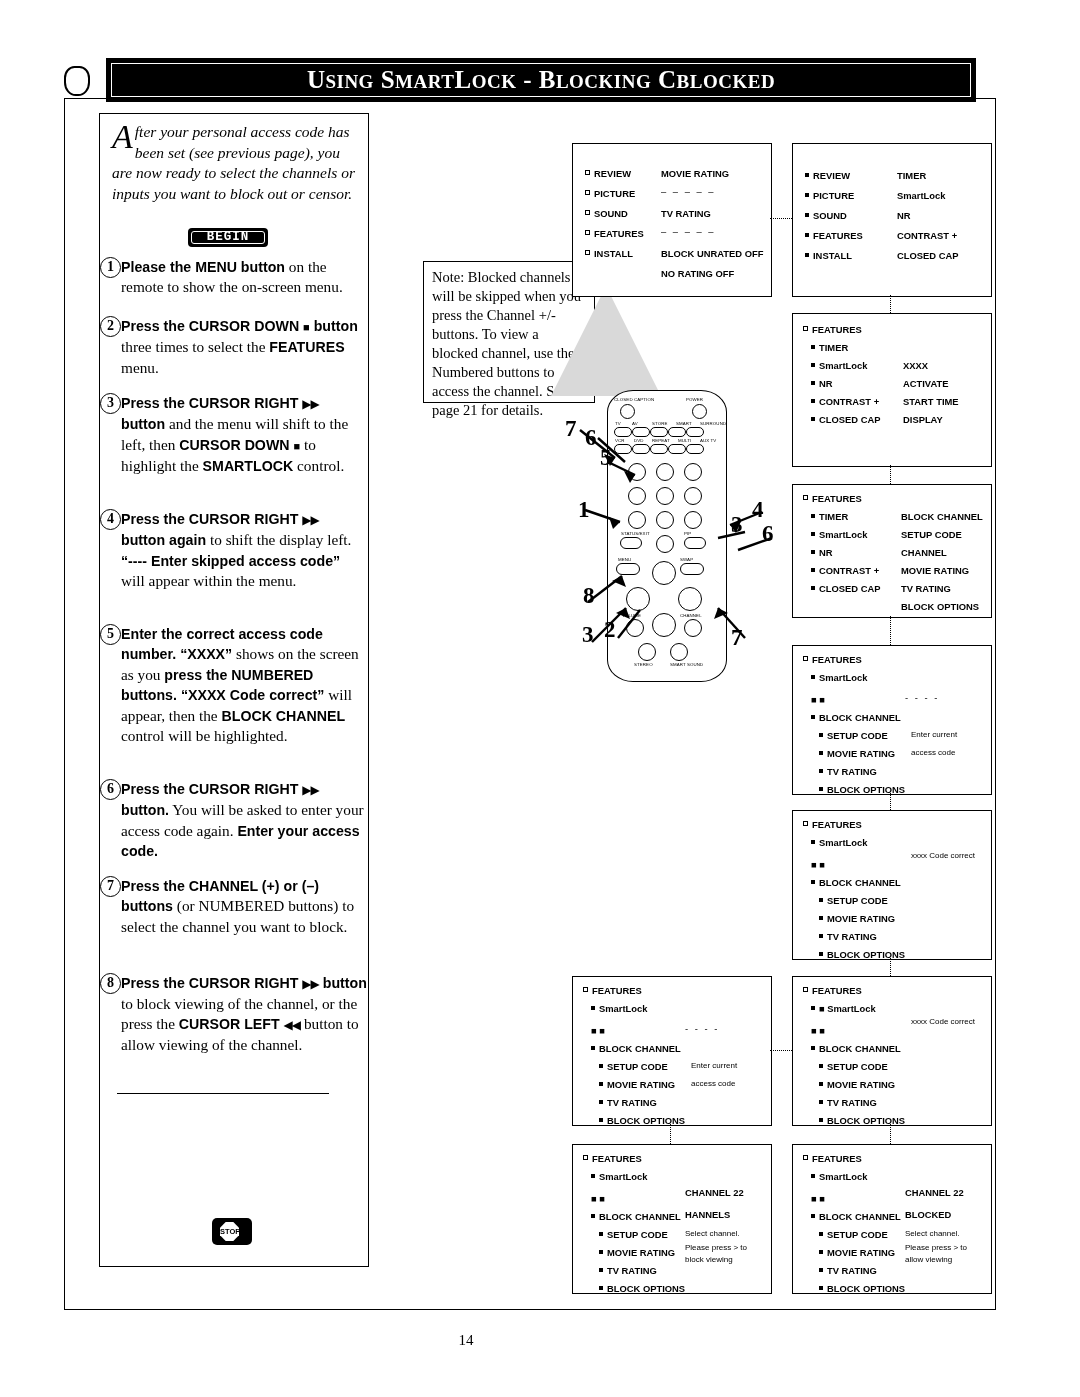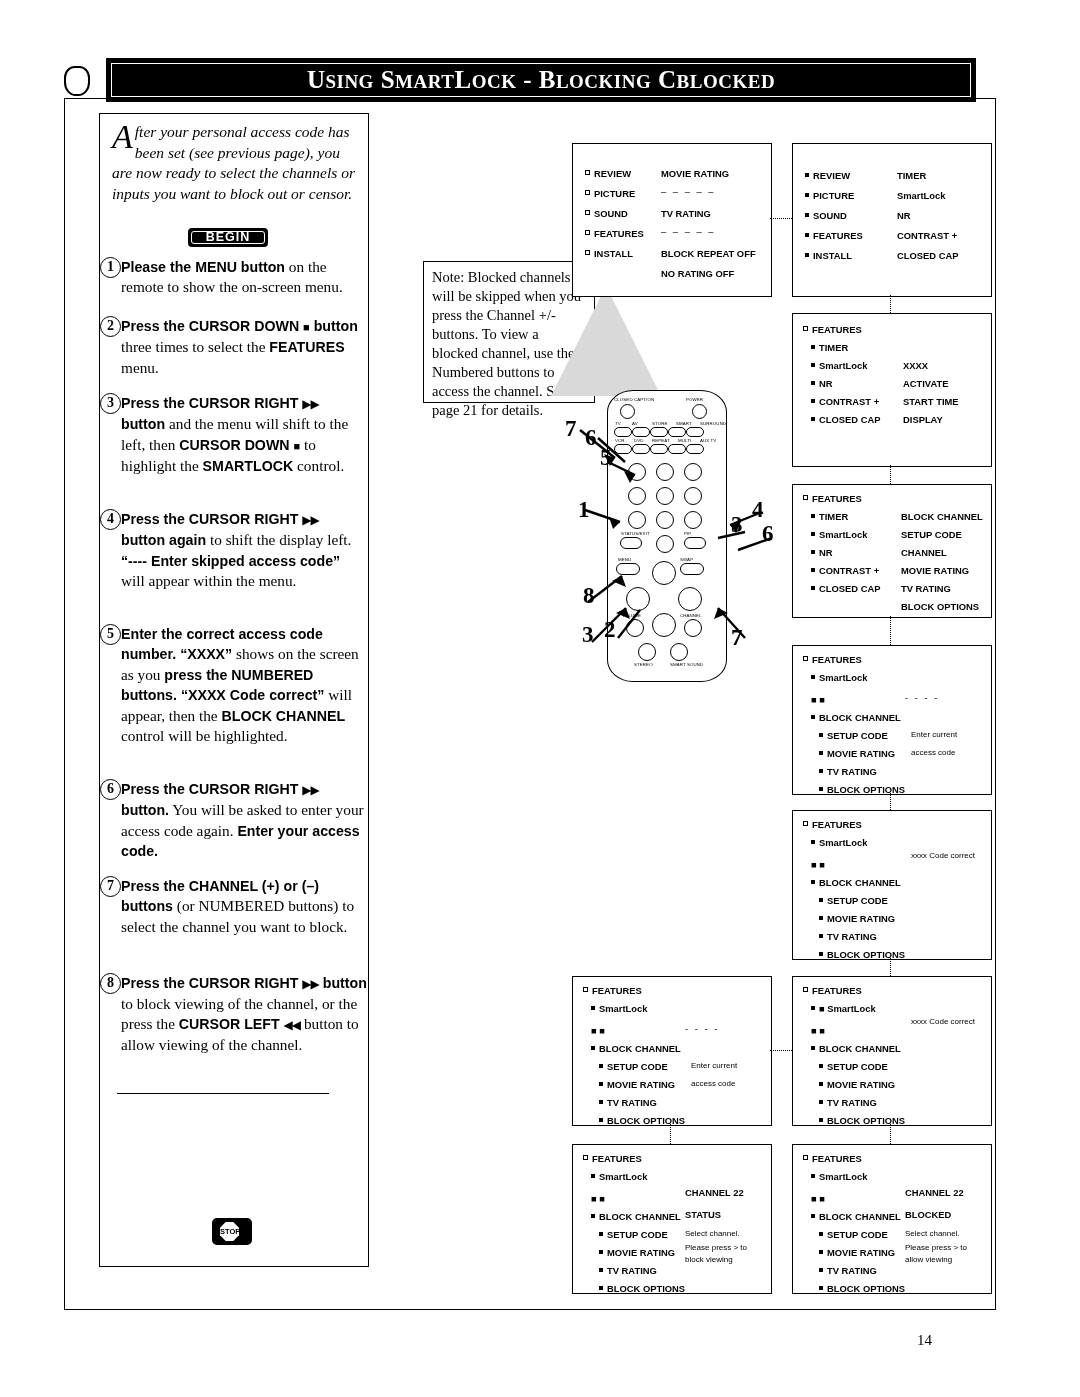--- a/index.html
+++ b/index.html
@@ -16,21 +16,21 @@
 
   
   .outer-frame{position:absolute;left:64px;top:98px;width:930px;height:1210px;border:1px solid #000;}
 
   
   .leftcol{position:absolute;left:99px;top:113px;width:268px;height:1152px;border:1px solid #000;}
   .intro{position:absolute;left:112px;top:122px;width:248px;font-style:italic;font-size:15.5px;line-height:20.5px;}
   .intro .dropcap{float:left;font-size:34px;line-height:30px;padding-right:2px;font-style:italic;font-family:"Liberation Serif",serif;}
 
   .begin-badge{position:absolute;left:188px;top:228px;width:80px;height:19px;background:#000;border-radius:4px;color:#fff;
-    font-family:Liberation Sans, sans-serif;font-weight:bold;font-size:12.5px;letter-spacing:1px;text-align:center;line-height:19px;}
+    font-family:Liberation Mono, monospace;font-weight:bold;font-size:12.5px;letter-spacing:1px;text-align:center;line-height:19px;}
   .begin-badge:before{content:"";position:absolute;left:3px;top:3px;right:3px;bottom:3px;border:1px solid #fff;border-radius:3px;}
 
   .step{position:absolute;width:270px;font-size:15.3px;line-height:19.4px;}
   .step .num{position:absolute;left:-21px;top:0px;width:19px;height:19px;border:1.2px solid #000;border-radius:50%;
     font-family:"Liberation Serif",serif;font-weight:bold;font-size:14px;text-align:center;line-height:18px;background:#fff;}
   .b{font-family:"Liberation Sans",sans-serif;font-weight:bold;font-size:14.2px;}
   .sq{font-family:"Liberation Sans",sans-serif;font-size:11px;}
   .arrow{font-family:"DejaVu Sans",sans-serif;font-size:12px;letter-spacing:-1px;}
 
   .hrule{position:absolute;left:117px;top:1093px;width:212px;height:0;border-top:1.4px solid #000;}
@@ -59,21 +59,21 @@
   
   .osd{position:absolute;border:1.6px solid #000;background:#fff;}
   .osd .line{position:absolute;font-family:"Liberation Sans",sans-serif;font-weight:bold;font-size:9.4px;white-space:nowrap;}
   .bullet{display:inline-block;width:4px;height:4px;background:#000;margin-right:4px;vertical-align:2px;}
   .bullet.hollow{background:#fff;border:1px solid #000;width:3px;height:3px;}
   .dash-line{position:absolute;font-family:"Liberation Sans",sans-serif;font-size:9.4px;letter-spacing:2px;}
   .tiny{position:absolute;font-family:"Liberation Sans",sans-serif;font-size:8px;}
   .vdot{position:absolute;border-left:1.4px dotted #000;}
   .hdot{position:absolute;border-top:1.4px dotted #000;}
 
-  .pagenum{position:absolute;left:0;width:932px;top:1332px;text-align:right;font-size:15px;}
+  .pagenum{position:absolute;left:0;width:932px;top:1332px;text-align:center;font-size:15px;}
 </style>
 </head>
 <body>
 
 <div class="page">
 
   <div class="corner-mark"></div>
   <div class="hdr-bar">
     <div class="inner"></div>
     <div class="hdr-title">
@@ -233,21 +233,21 @@
   <div class="osd" id="osd1" style="left:572px;top:143px;width:198px;height:152px;">
     <div class="line" style="left:12px;top:24px;"><span class="bullet hollow"></span><span>REVIEW</span></div>
     <div class="line" style="left:12px;top:44px;"><span class="bullet hollow"></span><span>PICTURE</span></div>
     <div class="line" style="left:12px;top:64px;"><span class="bullet hollow"></span><span>SOUND</span></div>
     <div class="line" style="left:12px;top:84px;"><span class="bullet hollow"></span><span>FEATURES</span></div>
     <div class="line" style="left:12px;top:104px;"><span class="bullet hollow"></span><span>INSTALL</span></div>
     <div class="line" style="left:88px;top:24px;">MOVIE RATING</div>
     <div class="dash-line" style="left:88px;top:42px;">– – – – –</div>
     <div class="line" style="left:88px;top:64px;">TV RATING</div>
     <div class="dash-line" style="left:88px;top:82px;">– – – – –</div>
-    <div class="line" style="left:88px;top:104px;">BLOCK REPEAT OFF</div>
+    <div class="line" style="left:88px;top:104px;">BLOCK UNRATED OFF</div>
     <div class="line" style="left:88px;top:124px;">NO RATING        OFF</div>
   </div>
 
   <div class="osd" id="osd2" style="left:792px;top:143px;width:198px;height:152px;">
     <div class="line" style="left:12px;top:26px;"><span class="bullet"></span><span>REVIEW</span></div>
     <div class="line" style="left:12px;top:46px;"><span class="bullet"></span><span>PICTURE</span></div>
     <div class="line" style="left:12px;top:66px;"><span class="bullet"></span><span>SOUND</span></div>
     <div class="line" style="left:12px;top:86px;"><span class="bullet"></span><span>FEATURES</span></div>
     <div class="line" style="left:12px;top:106px;"><span class="bullet"></span><span>INSTALL</span></div>
     <div class="line" style="left:104px;top:26px;">TIMER</div>
@@ -340,21 +340,21 @@
   <div class="osd" id="osd9" style="left:572px;top:1144px;width:198px;height:148px;">
     <div class="line" style="left:10px;top:8px;"><span class="bullet hollow"></span><span>FEATURES</span></div>
     <div class="line" style="left:18px;top:26px;"><span class="bullet"></span><span>SmartLock</span></div>
     <div class="line" style="left:18px;top:48px;">■ ■</div>
     <div class="line" style="left:18px;top:66px;"><span class="bullet"></span><span>BLOCK CHANNEL</span></div>
     <div class="line" style="left:26px;top:84px;"><span class="bullet"></span><span>SETUP CODE</span></div>
     <div class="line" style="left:26px;top:102px;"><span class="bullet"></span><span>MOVIE RATING</span></div>
     <div class="line" style="left:26px;top:120px;"><span class="bullet"></span><span>TV RATING</span></div>
     <div class="line" style="left:26px;top:138px;"><span class="bullet"></span><span>BLOCK OPTIONS</span></div>
     <div class="line" style="left:112px;top:42px;">CHANNEL 22</div>
-    <div class="line" style="left:112px;top:64px;">STATUS</div>
+    <div class="line" style="left:112px;top:64px;">HANNELS</div>
     <div class="tiny" style="left:112px;top:84px;">Select channel.</div>
     <div class="tiny" style="left:112px;top:98px;">Please press &gt; to</div>
     <div class="tiny" style="left:112px;top:110px;">block viewing</div>
   </div>
 
   <div class="osd" id="osd10" style="left:792px;top:1144px;width:198px;height:148px;">
     <div class="line" style="left:10px;top:8px;"><span class="bullet hollow"></span><span>FEATURES</span></div>
     <div class="line" style="left:18px;top:26px;"><span class="bullet"></span><span>SmartLock</span></div>
     <div class="line" style="left:18px;top:48px;">■ ■</div>
     <div class="line" style="left:18px;top:66px;"><span class="bullet"></span><span>BLOCK CHANNEL</span></div>

